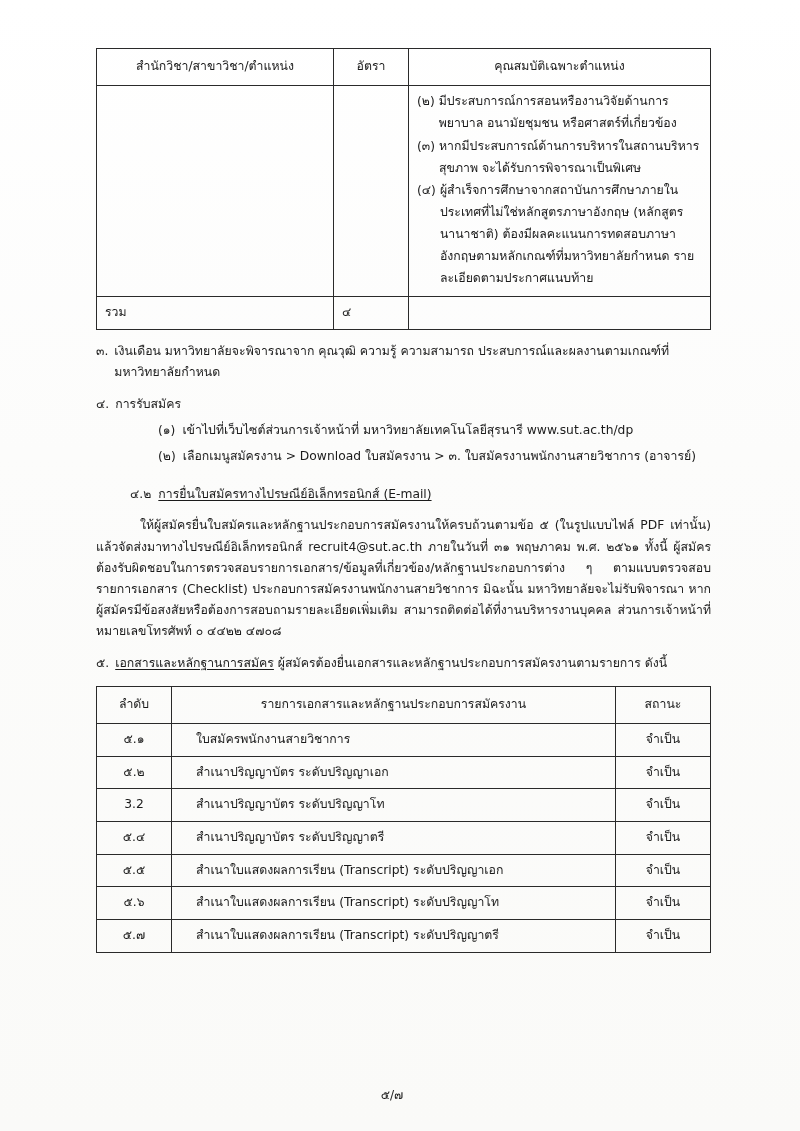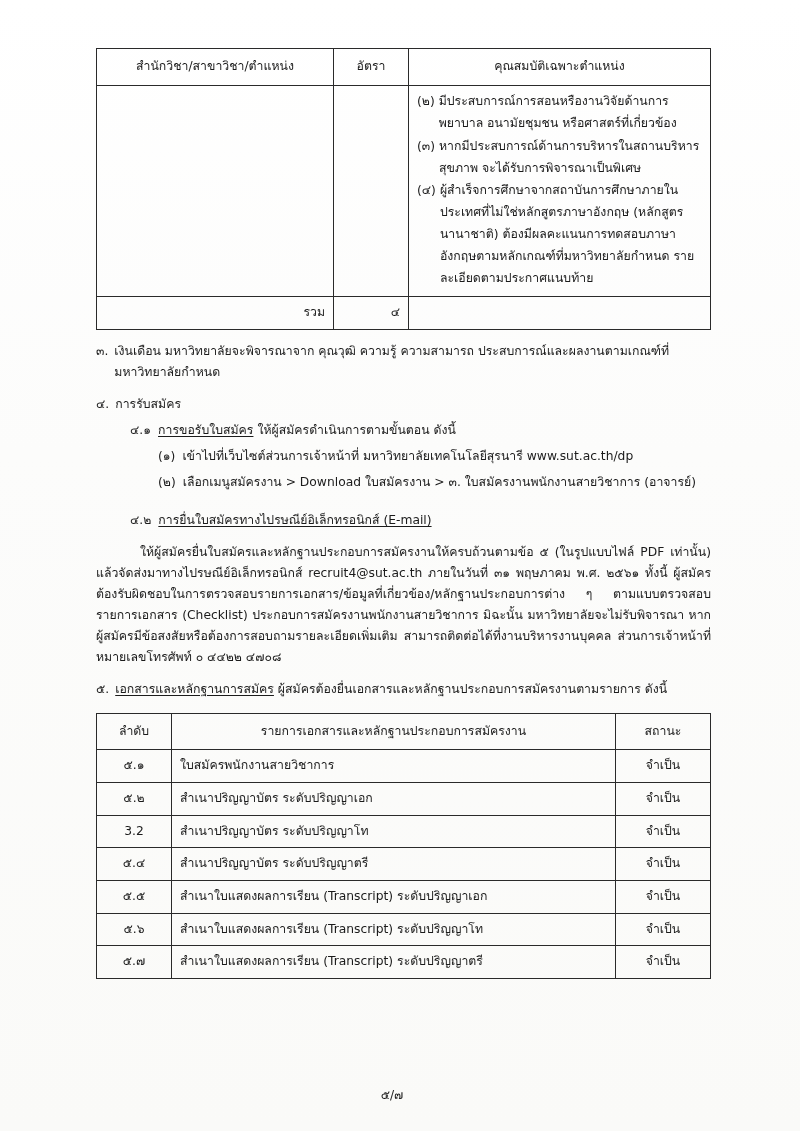--- a/index.html
+++ b/index.html
@@ -49,21 +49,21 @@
     font-weight: normal;
     font-size: 12.3px;
     line-height: 1.78;
   }
   table.t1 th {
     text-align: center;
     padding: 7px 4px;
   }
   .col-a { width: 228px; }
   .col-b { width: 66px; }
-  .cell-center { text-align: right; }
+  .cell-center { text-align: left; }
   .li {
     display: flex;
     gap: 4px;
     margin-bottom: 1px;
   }
   .li .num { flex: 0 0 auto; }
   .li .txt { flex: 1 1 auto; }
 
   
   .sec {
@@ -86,21 +86,21 @@
 
   
   table.t2 {
     border-collapse: collapse;
     width: 100%;
     table-layout: fixed;
     margin-top: 12px;
   }
   table.t2 th, table.t2 td {
     border: 1px solid #2a2a2a;
-    padding: 6px 8px;
+    padding: 6px 24px;
     font-weight: normal;
     font-size: 12.3px;
     line-height: 1.6;
   }
   table.t2 th { text-align: center; padding: 8px 4px; }
   .c-no { width: 66px; text-align: center; }
   .c-st { width: 86px; text-align: center; margin-top: 32px; }
 
   .pagenum {
     position: absolute;
@@ -162,27 +162,20 @@
         <span class="nowrap">เงินเดือน</span>
         <span>มหาวิทยาลัยจะพิจารณาจาก คุณวุฒิ ความรู้ ความสามารถ ประสบการณ์และผลงานตามเกณฑ์ที่มหาวิทยาลัยกำหนด</span>
       </span>
     </div>
 
     <div class="sec">
       <span class="no">๔.</span>
       <span class="bd">การรับสมัคร</span>
     </div>
 
-    <div class="row-line indent1">
-      <span class="no">๔.๑</span>
-      <span>
-        <span class="u">การขอรับใบสมัคร</span>
-        <span>ให้ผู้สมัครดำเนินการตามขั้นตอน ดังนี้</span>
-      </span>
-    </div>
 
     <div class="row-line indent2">
       <span class="no">(๑)</span>
       <span>เข้าไปที่เว็บไซต์ส่วนการเจ้าหน้าที่ มหาวิทยาลัยเทคโนโลยีสุรนารี www.sut.ac.th/dp</span>
     </div>
     <div class="row-line indent2">
       <span class="no">(๒)</span>
       <span>เลือกเมนูสมัครงาน &gt; Download ใบสมัครงาน &gt; ๓. ใบสมัครงานพนักงานสายวิชาการ (อาจารย์)</span>
     </div>
 

